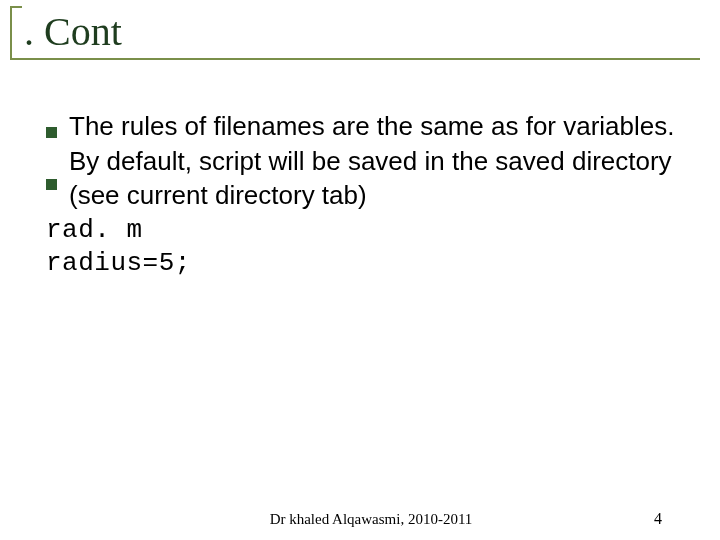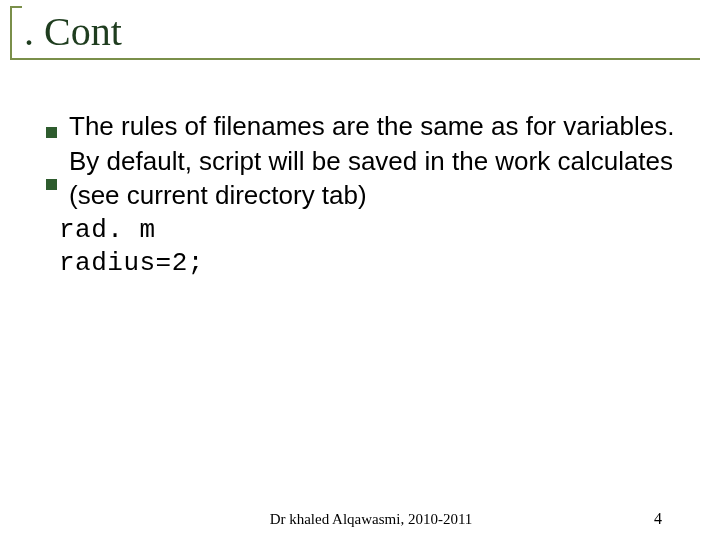--- a/index.html
+++ b/index.html
@@ -66,21 +66,21 @@
     background: #2e5c2e;
     margin-top: 11px;
     margin-right: 12px;
   }
   .bullet-text {
     flex: 1 1 auto;
   }
   .mono-line {
     font-family: "Courier New", Courier, monospace;
     font-size: 26px;
-    margin-left: 13px;
+    margin-left: 0;
     letter-spacing: 0.5px;
   }
   .footer-center {
     position: absolute;
     bottom: 12px;
     left: 0;
     width: 720px;
     text-align: center;
     font-family: "Times New Roman", Times, serif;
     font-size: 15px;
@@ -106,25 +106,25 @@
 
   <div class="body">
 
     <div class="bullet-row">
       <div class="bullet-box"></div>
       <div class="bullet-text">The rules of filenames are the same as for variables.</div>
     </div>
 
     <div class="bullet-row">
       <div class="bullet-box"></div>
-      <div class="bullet-text">By default, script will be saved in the work calculates (see current directory tab)</div>
+      <div class="bullet-text">By default, script will be saved in the saved directory (see current directory tab)</div>
     </div>
 
 
     <div class="mono-line">rad. m</div>
-    <div class="mono-line">radius=2;</div>
+    <div class="mono-line">radius=5;</div>
 
   </div>
 
   <div class="footer-center">Dr khaled Alqawasmi, 2010-2011</div>
   <div class="footer-right">4</div>
 
 </div>
 
 </body></html>

